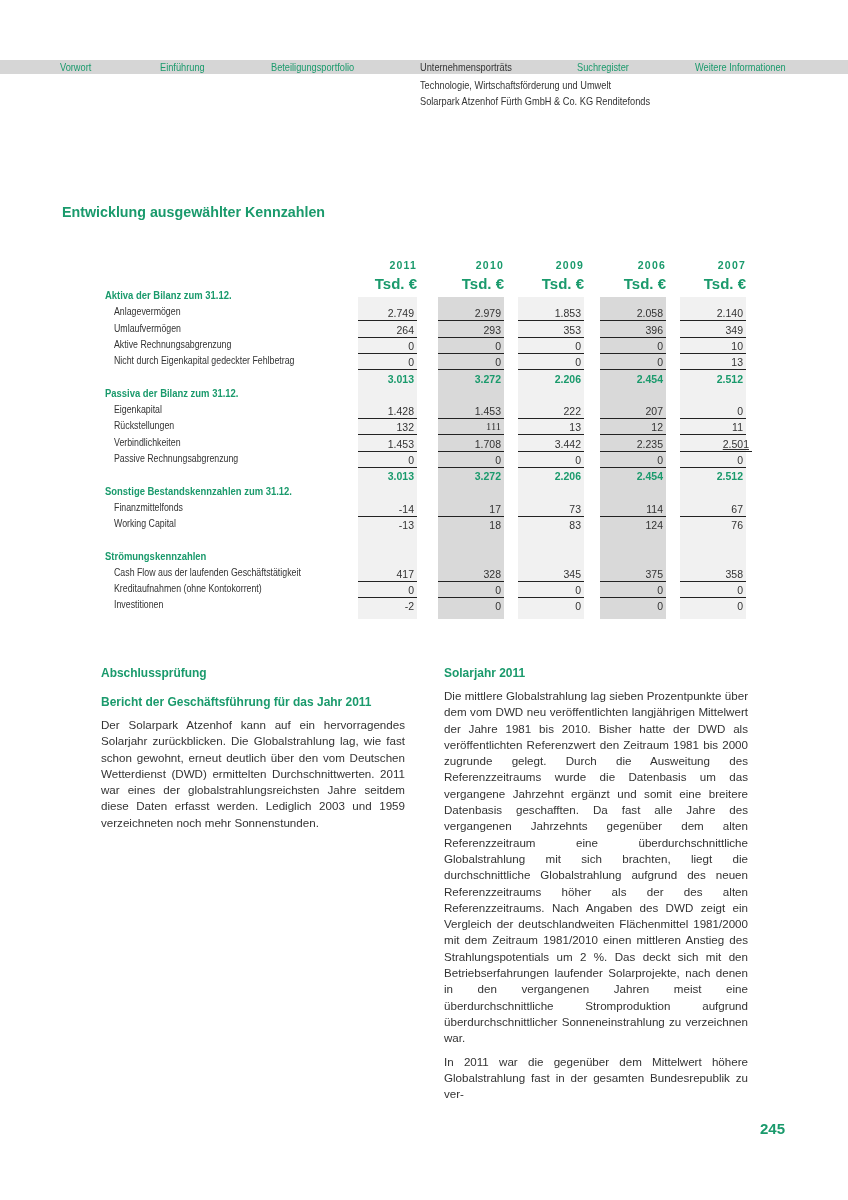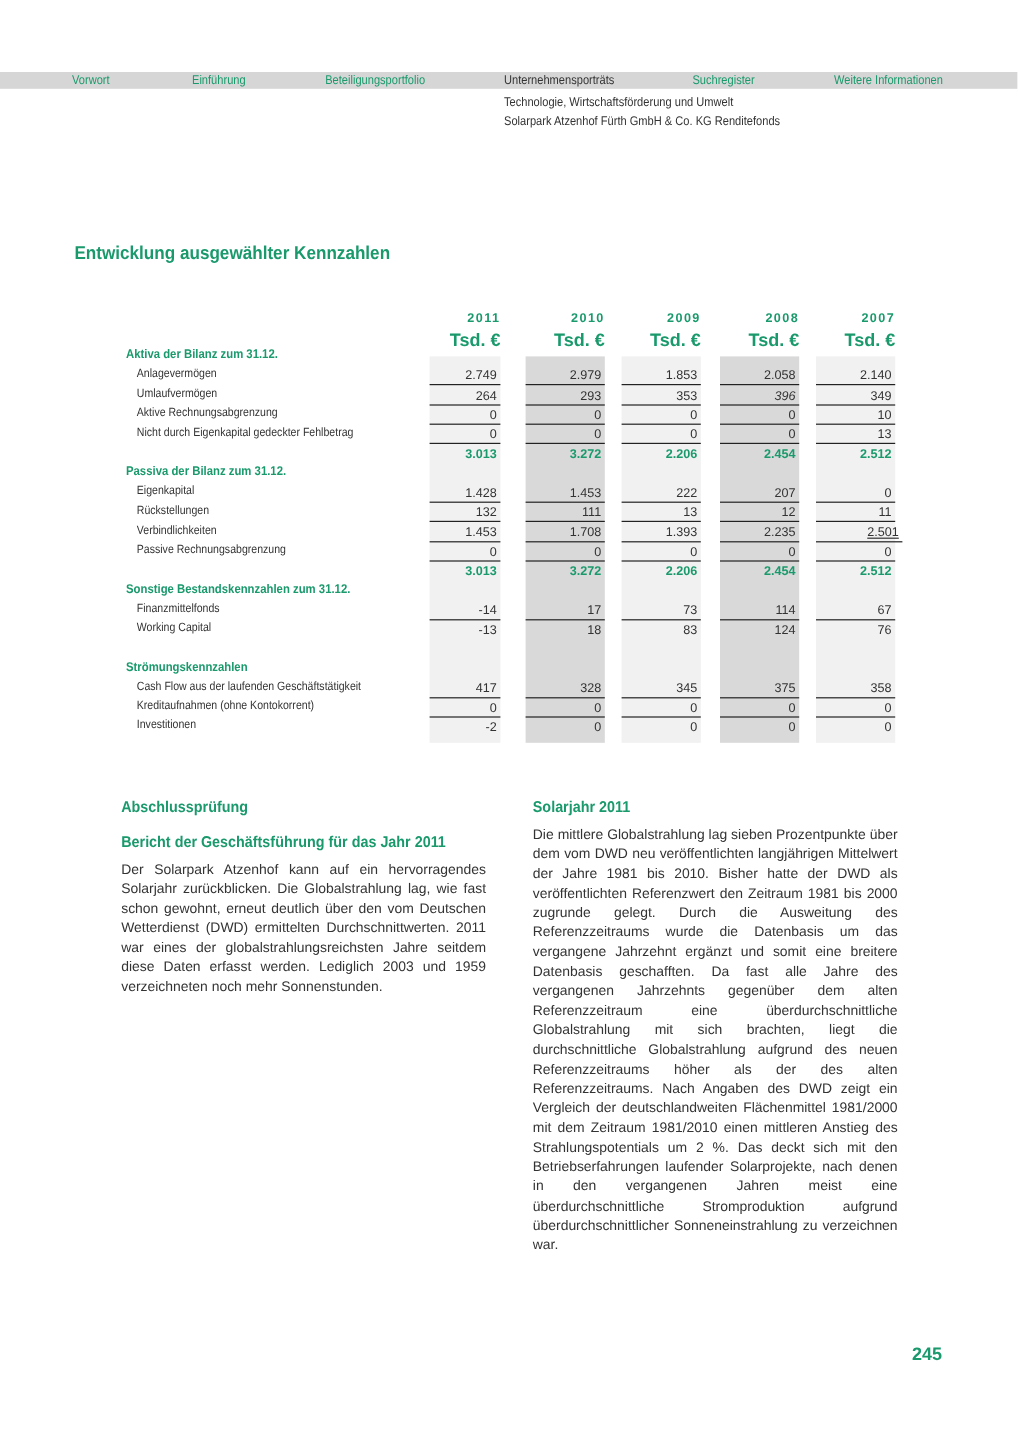--- a/index.html
+++ b/index.html
@@ -58,42 +58,42 @@
 
   <div class="col-bg light" style="left:358px;width:59px"></div>
   <div class="col-bg dark" style="left:438px;width:66px"></div>
   <div class="col-bg light" style="left:518px;width:66px"></div>
   <div class="col-bg dark" style="left:600px;width:66px"></div>
   <div class="col-bg light" style="left:680px;width:66px"></div>
 
   <div class="year-head" style="left:358px;width:59px">2011</div>
   <div class="year-head" style="left:438px;width:66px">2010</div>
   <div class="year-head" style="left:518px;width:66px">2009</div>
-  <div class="year-head" style="left:600px;width:66px">2008</div>
+  <div class="year-head" style="left:600px;width:66px">2006</div>
   <div class="year-head" style="left:680px;width:66px">2007</div>
 
   <div class="unit-head" style="left:358px;width:59px">Tsd. €</div>
   <div class="unit-head" style="left:438px;width:66px">Tsd. €</div>
   <div class="unit-head" style="left:518px;width:66px">Tsd. €</div>
   <div class="unit-head" style="left:600px;width:66px">Tsd. €</div>
   <div class="unit-head" style="left:680px;width:66px">Tsd. €</div>
 
   <div id="table-body">
       <div class="section-label" style="top: 289px;">Aktiva der Bilanz zum 31.12.</div>
       <div class="row-label" style="top: 306.3px;">Anlagevermögen</div>
       <div class="cell ul" style="left: 358px; width: 59px; top: 305.3px;">2.749</div>
       <div class="cell ul" style="left: 438px; width: 66px; top: 305.3px;">2.979</div>
       <div class="cell ul" style="left: 518px; width: 66px; top: 305.3px;">1.853</div>
       <div class="cell ul" style="left: 600px; width: 66px; top: 305.3px;">2.058</div>
       <div class="cell ul" style="left: 680px; width: 66px; top: 305.3px;">2.140</div>
       <div class="row-label" style="top: 322.6px;">Umlaufvermögen</div>
       <div class="cell ul" style="left: 358px; width: 59px; top: 321.6px;">264</div>
       <div class="cell ul" style="left: 438px; width: 66px; top: 321.6px;">293</div>
       <div class="cell ul" style="left: 518px; width: 66px; top: 321.6px;">353</div>
-      <div class="cell ul" style="left: 600px; width: 66px; top: 321.6px; font-style: italic;">396</div>
+      <div class="cell ul" style="left: 600px; width: 66px; top: 321.6px;">396</div>
       <div class="cell ul" style="left: 680px; width: 66px; top: 321.6px;">349</div>
       <div class="row-label" style="top: 338.9px;">Aktive Rechnungsabgrenzung</div>
       <div class="cell ul" style="left: 358px; width: 59px; top: 337.9px;">0</div>
       <div class="cell ul" style="left: 438px; width: 66px; top: 337.9px;">0</div>
       <div class="cell ul" style="left: 518px; width: 66px; top: 337.9px;">0</div>
       <div class="cell ul" style="left: 600px; width: 66px; top: 337.9px;">0</div>
       <div class="cell ul" style="left: 680px; width: 66px; top: 337.9px;">10</div>
       <div class="row-label" style="top: 355.2px;">Nicht durch Eigenkapital gedeckter Fehlbetrag</div>
       <div class="cell ul" style="left: 358px; width: 59px; top: 354.2px;">0</div>
       <div class="cell ul" style="left: 438px; width: 66px; top: 354.2px;">0</div>
@@ -107,28 +107,28 @@
       <div class="cell total" style="left: 680px; width: 66px; top: 370.5px;">2.512</div>
       <div class="section-label" style="top: 386.8px;">Passiva der Bilanz zum 31.12.</div>
       <div class="row-label" style="top: 404.1px;">Eigenkapital</div>
       <div class="cell ul" style="left: 358px; width: 59px; top: 403.1px;">1.428</div>
       <div class="cell ul" style="left: 438px; width: 66px; top: 403.1px;">1.453</div>
       <div class="cell ul" style="left: 518px; width: 66px; top: 403.1px; padding-left: 16px;">222</div>
       <div class="cell ul" style="left: 600px; width: 66px; top: 403.1px;">207</div>
       <div class="cell ul" style="left: 680px; width: 66px; top: 403.1px;">0</div>
       <div class="row-label" style="top: 420.4px;">Rückstellungen</div>
       <div class="cell ul" style="left: 358px; width: 59px; top: 419.4px;">132</div>
-      <div class="cell ul" style="left: 438px; width: 66px; top: 419.4px;">111</div>
+      <div class="cell ul" style="left: 438px; width: 66px; top: 419.4px; font-family: Liberation Serif, serif;">111</div>
       <div class="cell ul" style="left: 518px; width: 66px; top: 419.4px;">13</div>
       <div class="cell ul" style="left: 600px; width: 66px; top: 419.4px;">12</div>
       <div class="cell ul" style="left: 680px; width: 66px; top: 419.4px;">11</div>
       <div class="row-label" style="top: 436.7px;">Verbindlichkeiten</div>
       <div class="cell ul" style="left: 358px; width: 59px; top: 435.7px;">1.453</div>
       <div class="cell ul" style="left: 438px; width: 66px; top: 435.7px;">1.708</div>
-      <div class="cell ul" style="left: 518px; width: 66px; top: 435.7px;">1.393</div>
+      <div class="cell ul" style="left: 518px; width: 66px; top: 435.7px;">3.442</div>
       <div class="cell ul" style="left: 600px; width: 66px; top: 435.7px;">2.235</div>
       <div class="cell ul" style="left: 680px; width: 72px; top: 435.7px; text-decoration: underline;">2.501</div>
       <div class="row-label" style="top: 453px;">Passive Rechnungsabgrenzung</div>
       <div class="cell ul" style="left: 358px; width: 59px; top: 452px;">0</div>
       <div class="cell ul" style="left: 438px; width: 66px; top: 452px;">0</div>
       <div class="cell ul" style="left: 518px; width: 66px; top: 452px;">0</div>
       <div class="cell ul" style="left: 600px; width: 66px; top: 452px;">0</div>
       <div class="cell ul" style="left: 680px; width: 66px; top: 452px;">0</div>
       <div class="cell total" style="left: 358px; width: 59px; top: 468.3px;">3.013</div>
       <div class="cell total" style="left: 438px; width: 66px; top: 468.3px;">3.272</div>
@@ -173,15 +173,16 @@
 <div class="text-col" style="left:101px;top:665px">
   <h2>Abschlussprüfung</h2>
   <div class="gap"></div>
   <h2>Bericht der Geschäftsführung für das Jahr 2011</h2>
   <p>Der Solarpark Atzenhof kann auf ein hervorragendes Solarjahr zurückblicken. Die Globalstrahlung lag, wie fast schon gewohnt, erneut deutlich über den vom Deutschen Wetterdienst (DWD) ermittelten Durchschnittwerten. 2011 war eines der globalstrahlungsreichsten Jahre seitdem diese Daten erfasst werden. Lediglich 2003 und 1959 verzeichneten noch mehr Sonnenstunden.</p>
 </div>
 
 <div class="text-col" style="left:444px;top:665px">
   <h2>Solarjahr 2011</h2>
   <p>Die mittlere Globalstrahlung lag sieben Prozentpunkte über dem vom DWD neu veröffentlichten langjährigen Mittelwert der Jahre 1981 bis 2010. Bisher hatte der DWD als veröffentlichten Referenzwert den Zeitraum 1981 bis 2000 zugrunde gelegt. Durch die Ausweitung des Referenzzeitraums wurde die Datenbasis um das vergangene Jahrzehnt ergänzt und somit eine breitere Datenbasis geschafften. Da fast alle Jahre des vergangenen Jahrzehnts gegenüber dem alten Referenzzeitraum eine überdurchschnittliche Globalstrahlung mit sich brachten, liegt die durchschnittliche Globalstrahlung aufgrund des neuen Referenzzeitraums höher als der des alten Referenzzeitraums. Nach Angaben des DWD zeigt ein Vergleich der deutschlandweiten Flächenmittel 1981/2000 mit dem Zeitraum 1981/2010 einen mittleren Anstieg des Strahlungspotentials um 2 %. Das deckt sich mit den Betriebserfahrungen laufender Solarprojekte, nach denen in den vergangenen Jahren meist eine überdurchschnittliche Stromproduktion aufgrund überdurchschnittlicher Sonneneinstrahlung zu verzeichnen war.</p>
+  <p>In 2011 war die gegenüber dem Mittelwert höhere Globalstrahlung fast in der gesamten Bundesrepublik zu ver-</p>
 </div>
 
 <div class="page-number">245</div>
 
 </body></html>

